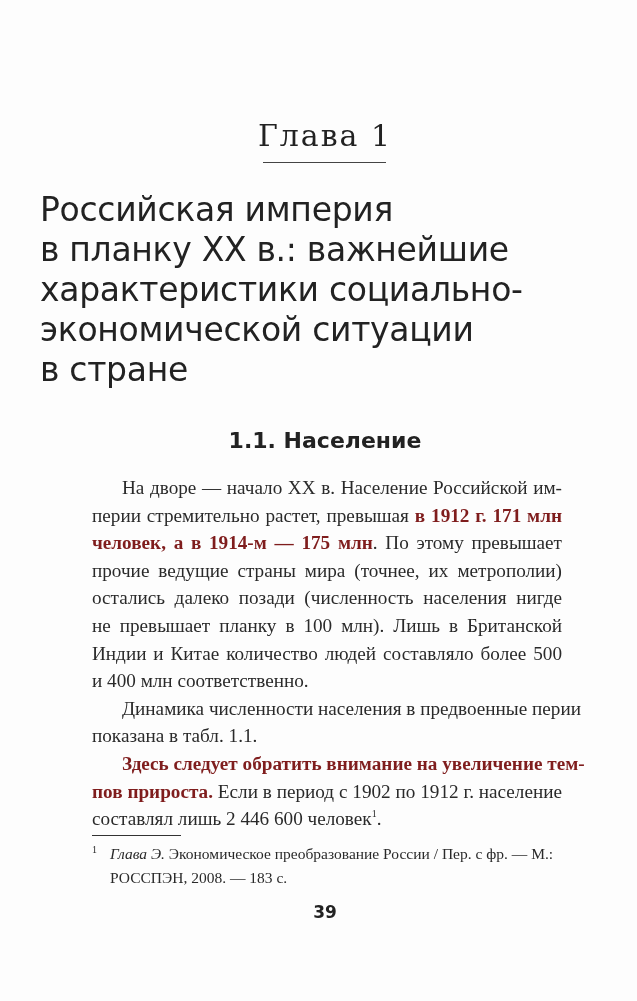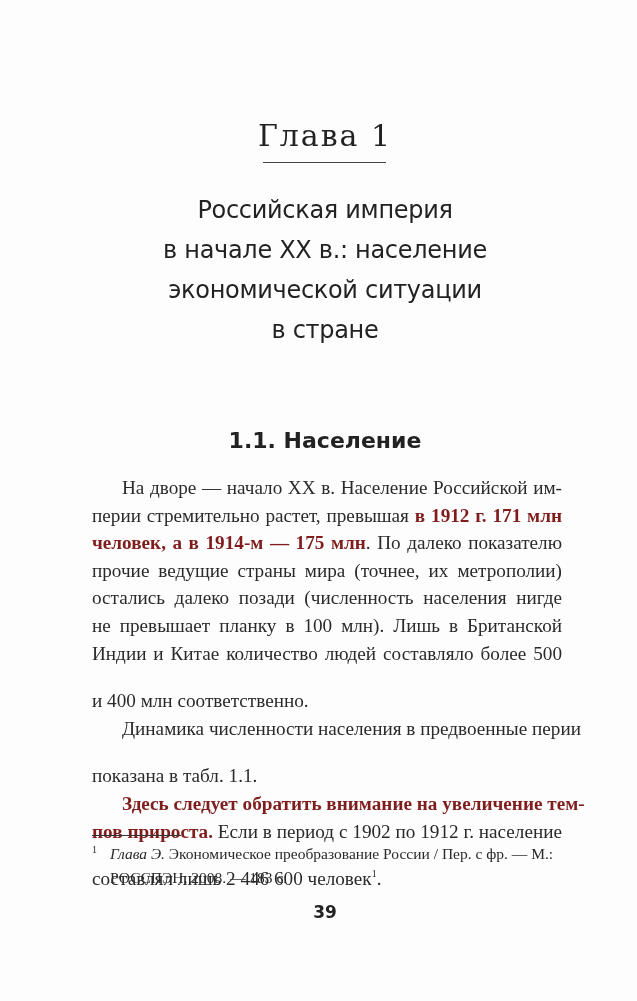--- a/index.html
+++ b/index.html
@@ -37,23 +37,22 @@
       left: 263px;
       width: 123px;
       height: 0;
       border-top: 1.5px solid #444;
     }
     .chapter-title {
       position: absolute;
       top: 190px;
       left: 40px;
       width: 570px;
-      text-align: center;
       font-family: "DejaVu Sans", sans-serif;
-      font-size: 24px;
+      font-size: 33px;
       line-height: 40px;
       color: #222;
       letter-spacing: -0.3px;
     }
     .chapter-title div { white-space: nowrap; }
     .section-title {
       position: absolute;
       top: 428px;
       left: 0;
       width: 650px;
@@ -72,21 +71,21 @@
       font-size: 19.2px;
       line-height: 27.6px;
       color: #2a2a2a;
     }
     .line {
       white-space: nowrap;
       text-align: justify;
       text-align-last: justify;
       height: 27.6px;
     }
-    .line.last { text-align-last: left; margin-top: 20px; }
+    .line.last { text-align-last: left; }
     .line.indent { padding-left: 30px; }
     .b { font-weight: bold; color: #7f1d1d; }
     .i { font-style: italic; }
     sup { font-size: 10px; vertical-align: 8px; line-height: 0; }
     .footnote-rule {
       position: absolute;
       top: 835px;
       left: 92px;
       width: 89px;
       height: 0;
@@ -125,32 +124,33 @@
 </head>
 <body>
 
 <div class="page">
 
   <div class="chapter-label">Глава 1</div>
   <div class="chapter-rule"></div>
 
   <div class="chapter-title">
     <div>Российская империя</div>
-    <div>в начале XX в.: население</div>
+    <div>в планку XX в.: важнейшие</div>
+    <div>характеристики социально-</div>
     <div>экономической ситуации</div>
     <div>в стране</div>
   </div>
 
   <div class="section-title">1.1. Население</div>
 
   <div class="body-text">
 
     <div class="line indent"><span>На дворе — начало XX в. Население Российской им-</span></div>
     <div class="line"><span>перии стремительно растет, превышая </span><span class="b">в 1912 г. 171 млн</span></div>
-    <div class="line"><span class="b">человек, а в 1914-м — 175 млн</span><span>. По далеко показателю</span></div>
+    <div class="line"><span class="b">человек, а в 1914-м — 175 млн</span><span>. По этому превышает</span></div>
     <div class="line"><span>прочие ведущие страны мира (точнее, их метрополии)</span></div>
     <div class="line"><span>остались далеко позади (численность населения нигде</span></div>
     <div class="line"><span>не превышает планку в 100 млн). Лишь в Британской</span></div>
     <div class="line"><span>Индии и Китае количество людей составляло более 500</span></div>
     <div class="line last"><span>и 400 млн соответственно.</span></div>
 
     <div class="line indent"><span>Динамика численности населения в предвоенные перии</span></div>
     <div class="line last"><span>показана в табл. 1.1.</span></div>
 
     <div class="line indent"><span class="b">Здесь следует обратить внимание на увеличение тем-</span></div>

